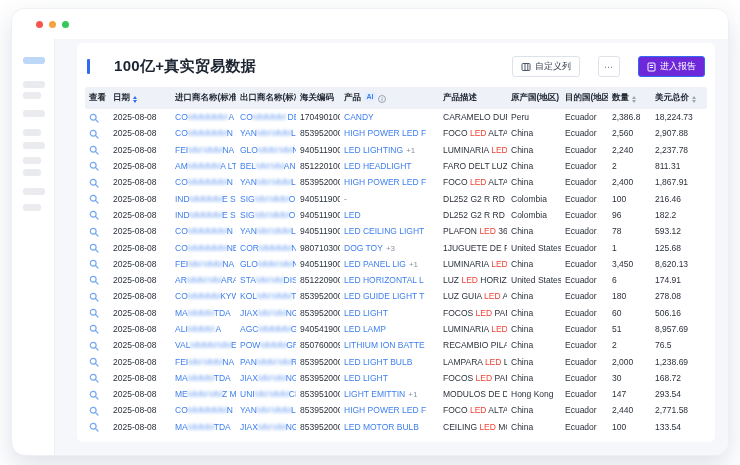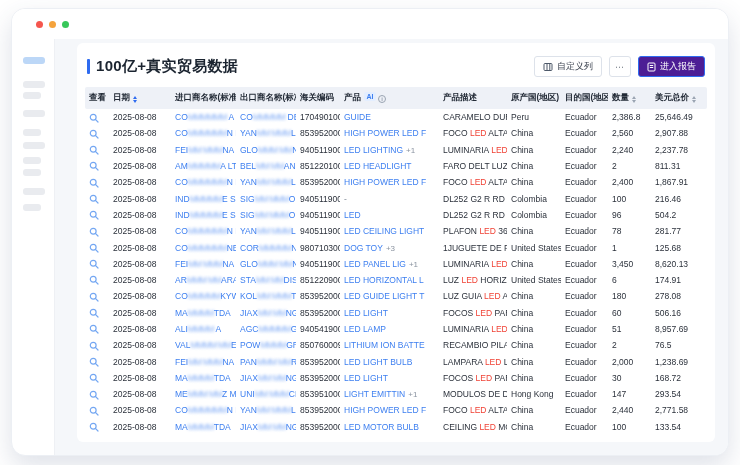--- a/index.html
+++ b/index.html
@@ -12,28 +12,28 @@
   .dots { display:flex; gap:6px; }
   .dot { width:7px; height:7px; border-radius:50%; }
   .dot.red{background:#f5564e} .dot.orange{background:#f5a33c} .dot.green{background:#38c75a}
   .body-wrap { display:flex; height:418px; }
   .sidebar { width:45px; border-right:1px solid #eef0f4; padding-left:11px; }
   .sbar { height:7px; border-radius:3px; background:#e9ebef; }
   .sbar.active { background:#bcd7f7; }
   .main { flex:1; background:#f5f7fa; padding:4px 13px 15px 22px; }
   .card { background:#fff; border-radius:6px; height:100%; padding:0 8px; }
   .card-head { display:flex; align-items:center; justify-content:space-between; padding:13px 2px 10px 2px; }
-  .title-wrap { display:flex; align-items:center; gap:6px; }
+  .title-wrap { display:flex; align-items:center; gap:24px; }
   .accent { width:3px; height:15px; background:#2e6bf0; border-radius:1px; }
   .page-title { font-size:15px; font-weight:700; color:#1b2430; letter-spacing:.3px; }
-  .btns { display:flex; align-items:center; gap:7px; }
+  .btns { display:flex; align-items:center; gap:18px; }
   .btn { display:inline-flex; align-items:center; gap:4px; height:21px; padding:0 8px;
     border:1px solid #dde2ea; border-radius:3px; background:#fff; font-size:9px; color:#3c4350; cursor:pointer; }
   .btn.more { padding:0 5px; letter-spacing:1px; color:#5b6470; }
-  .btn.primary { background:#4c1d95; border-color:#2e6bf0; color:#fff; }
+  .btn.primary { background:#6d28d9; border-color:#2e6bf0; color:#fff; }
   .excel-ic { width:9px; height:9px; background:#22a55b; border-radius:2px; color:#fff;
     font-size:6.5px; font-weight:700; display:inline-flex; align-items:center; justify-content:center; }
   table { width:100%; table-layout:fixed; border-collapse:collapse; }
   th { height:22px; background:#eef1f7; font-size:8.5px; font-weight:700; color:#222a36;
     text-align:left; padding:1px 4px; white-space:nowrap; overflow:hidden; }
   th:first-child{ border-radius:2px 0 0 2px;} th:last-child{border-radius:0 2px 2px 0;}
   td { height:16.3px; font-size:8.5px; color:#2b313b; padding:0 4px; white-space:nowrap; overflow:hidden; }
   .link { color:#3d7ff0;text-align:right; }
   .dash { color:#858f9c; }
   .hl { color:#f04134; }
@@ -146,26 +146,26 @@
           <tbody>
               <tr>
                 <td><span><svg class="mag" width="10" height="10" viewBox="0 0 10 10">
                       <circle cx="4.2" cy="4.2" r="2.9" fill="none" stroke="#74a7f2" stroke-width="1.2"></circle>
                       <line x1="6.4" y1="6.4" x2="9" y2="9" stroke="#74a7f2" stroke-width="1.2" stroke-linecap="round"></line>
                     </svg></span></td>
                 <td>2025-08-08</td>
                 <td><span class="link"><span>CO</span><span class="blur">MMMMMM</span><span> A</span></span></td>
                 <td><span class="link"><span>CO</span><span class="blur">MMMMM</span><span> DEL ...</span></span></td>
                 <td>170490100</td>
-                <td><span class="link">GUIDE</span></td>
+                <td><span class="link">CANDY</span></td>
                 <td><span>CARAMELO DURO F</span></td>
                 <td>Peru</td>
                 <td>Ecuador</td>
                 <td>2,386.8</td>
-                <td>25,646.49</td>
+                <td>18,224.73</td>
               </tr>
               <tr>
                 <td><span><svg class="mag" width="10" height="10" viewBox="0 0 10 10">
                       <circle cx="4.2" cy="4.2" r="2.9" fill="none" stroke="#74a7f2" stroke-width="1.2"></circle>
                       <line x1="6.4" y1="6.4" x2="9" y2="9" stroke="#74a7f2" stroke-width="1.2" stroke-linecap="round"></line>
                     </svg></span></td>
                 <td>2025-08-08</td>
                 <td><span class="link"><span>CO</span><span class="blur">MMMMMM</span><span>N E...</span></span></td>
                 <td><span class="link"><span>YAN</span><span class="blur">MM MMM</span><span>L LI...</span></span></td>
                 <td>853952000</td>
@@ -247,37 +247,37 @@
                     </svg></span></td>
                 <td>2025-08-08</td>
                 <td><span class="link"><span>IND</span><span class="blur">MMMMM</span><span>E SIS...</span></span></td>
                 <td><span class="link"><span>SIG</span><span class="blur">MM MMM</span><span>OMB...</span></span></td>
                 <td>940511900</td>
                 <td><span class="link">LED</span></td>
                 <td><span>DL252 G2 R RD </span></td>
                 <td>Colombia</td>
                 <td>Ecuador</td>
                 <td>96</td>
-                <td>504.2</td>
+                <td>182.2</td>
               </tr>
               <tr>
                 <td><span><svg class="mag" width="10" height="10" viewBox="0 0 10 10">
                       <circle cx="4.2" cy="4.2" r="2.9" fill="none" stroke="#74a7f2" stroke-width="1.2"></circle>
                       <line x1="6.4" y1="6.4" x2="9" y2="9" stroke="#74a7f2" stroke-width="1.2" stroke-linecap="round"></line>
                     </svg></span></td>
                 <td>2025-08-08</td>
                 <td><span class="link"><span>CO</span><span class="blur">MMMMMM</span><span>N E...</span></span></td>
                 <td><span class="link"><span>YAN</span><span class="blur">MM MMM</span><span>L LI...</span></span></td>
                 <td>940511900</td>
                 <td><span class="link">LED CEILING LIGHT</span></td>
                 <td><span>PLAFON </span><span class="hl">LED</span><span> 36W C</span></td>
                 <td>China</td>
                 <td>Ecuador</td>
                 <td>78</td>
-                <td>281.77</td>
+                <td>593.12</td>
               </tr>
               <tr>
                 <td><span><svg class="mag" width="10" height="10" viewBox="0 0 10 10">
                       <circle cx="4.2" cy="4.2" r="2.9" fill="none" stroke="#74a7f2" stroke-width="1.2"></circle>
                       <line x1="6.4" y1="6.4" x2="9" y2="9" stroke="#74a7f2" stroke-width="1.2" stroke-linecap="round"></line>
                     </svg></span></td>
                 <td>2025-08-08</td>
                 <td><span class="link"><span>CO</span><span class="blur">MMMMMM</span><span>NES...</span></span></td>
                 <td><span class="link"><span>COR</span><span class="blur">MMMMM</span><span>NES...</span></span></td>
                 <td>980710300</td>

